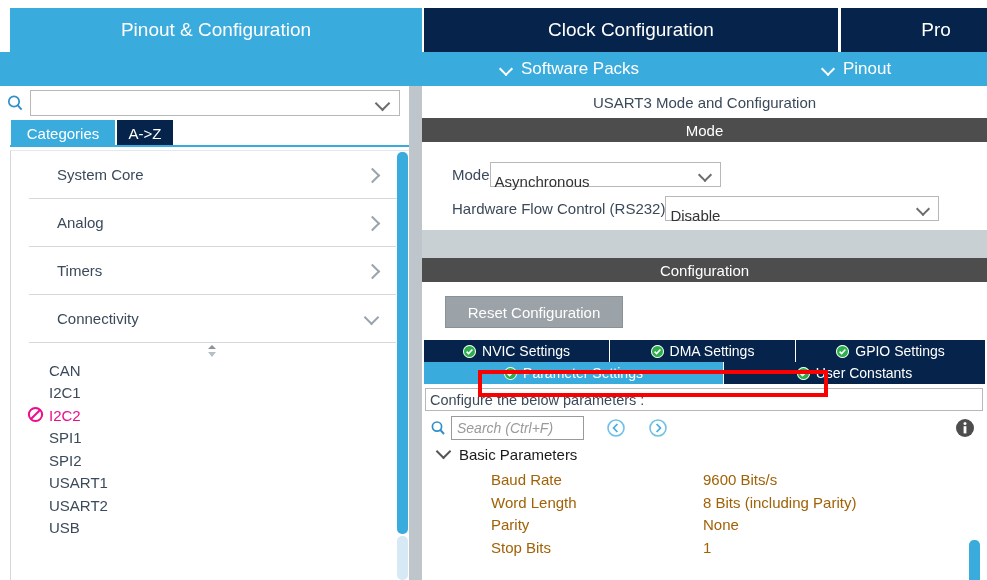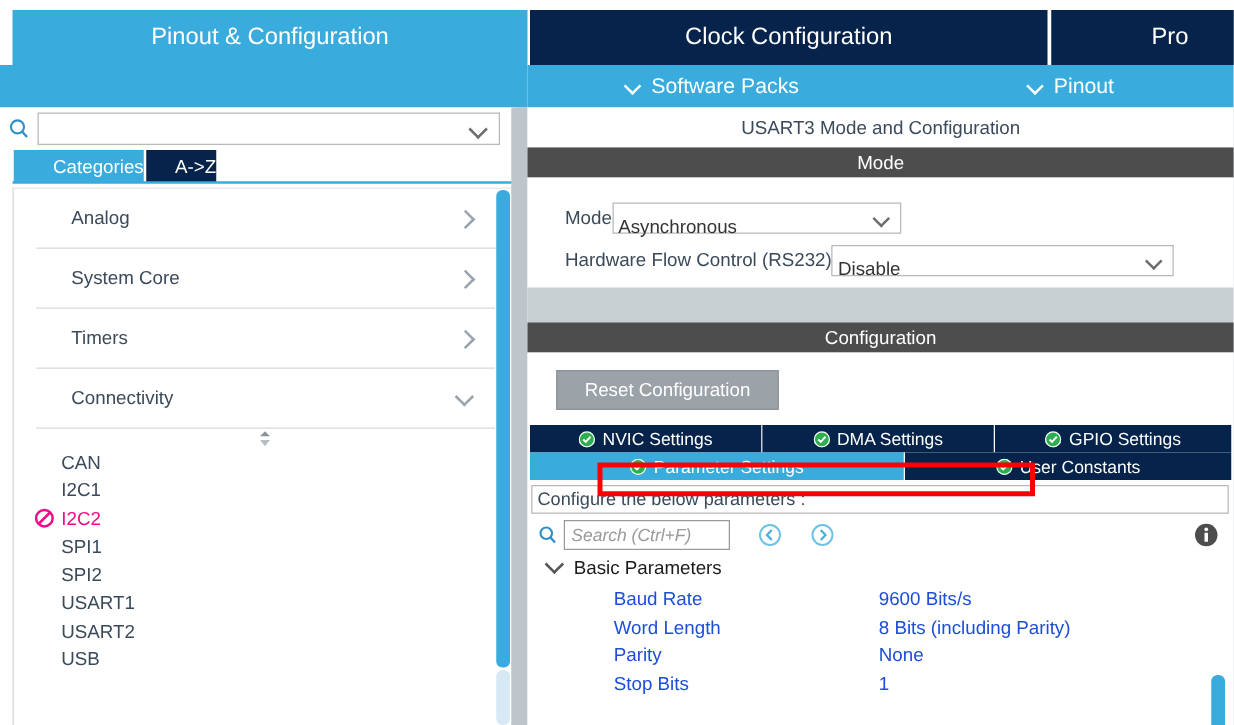--- a/index.html
+++ b/index.html
@@ -72,21 +72,21 @@
   }
   .searchcombo input {
     border: 0; outline: none; width: 100%; height: 100%; padding: 0 24px 0 6px;
     font-family: "Liberation Sans", sans-serif; font-size: 14px; color: #333;
     background: transparent;
   }
 
   .catrow { position: absolute; left: 0; top: 34px; width: 413px; height: 26px; }
   .cattab {
     position: absolute; top: 0; height: 26px; color: #ffffff; font-size: 15px;
-    display: flex; align-items: center; justify-content: flex-end; cursor: pointer;
+    display: flex; align-items: center; justify-content: center; cursor: pointer;
   }
   .cattab.active { background: #3aabdd; }
   .cattab.inactive { background: #06244b; }
   .ct-cats { left: 11px; width: 104px; }
   .ct-az   { left: 117px; width: 56px; }
   .catrow-underline {
     position: absolute; left: 10px; top: 25px; width: 403px; height: 2px; background: #3aabdd;
   }
 
   
@@ -243,21 +243,21 @@
   .infobtn svg { display: block; }
 
   
   .ptree { position: absolute; left: 3px; top: 164px; width: 558px; height: 132px; overflow: hidden; }
   .pgroup {
     height: 22px; display: flex; align-items: flex-start; gap: 8px;
     padding-left: 12px; font-size: 15px; color: #1a1a1a; cursor: pointer;
   }
   .pgroup .arrow-dn { color: #555; }
   .prow {
-    height: 22.8px; display: flex; align-items: center; font-size: 15px; color: #1d4ed8;
+    height: 22.8px; display: flex; align-items: center; font-size: 15px; color: #a16207;
     padding-left: 66px; cursor: pointer;
   }
   .prow .pname { width: 212px; }
   .prow .pval { flex: 1; }
 
   .redbox {
     position: absolute; left: 56px; top: 88px; width: 350px; height: 27px;
     border: 4px solid #fb0000; pointer-events: none;
   }
 
@@ -317,26 +317,26 @@
       </div>
       <div class="cattab inactive ct-az">
         <span>A-&gt;Z</span>
       </div>
       <div class="catrow-underline"></div>
     </div>
 
     <div class="listbox">
 
       <div class="catitem">
+        <span class="lbl">System Core</span>
+        <span class="arrow-r"></span>
+      </div>
+
+      <div class="catitem">
         <span class="lbl">Analog</span>
-        <span class="arrow-r"></span>
-      </div>
-
-      <div class="catitem">
-        <span class="lbl">System Core</span>
         <span class="arrow-r"></span>
       </div>
 
       <div class="catitem">
         <span class="lbl">Timers</span>
         <span class="arrow-r"></span>
       </div>
 
       <div class="catitem">
         <span class="lbl">Connectivity</span>

